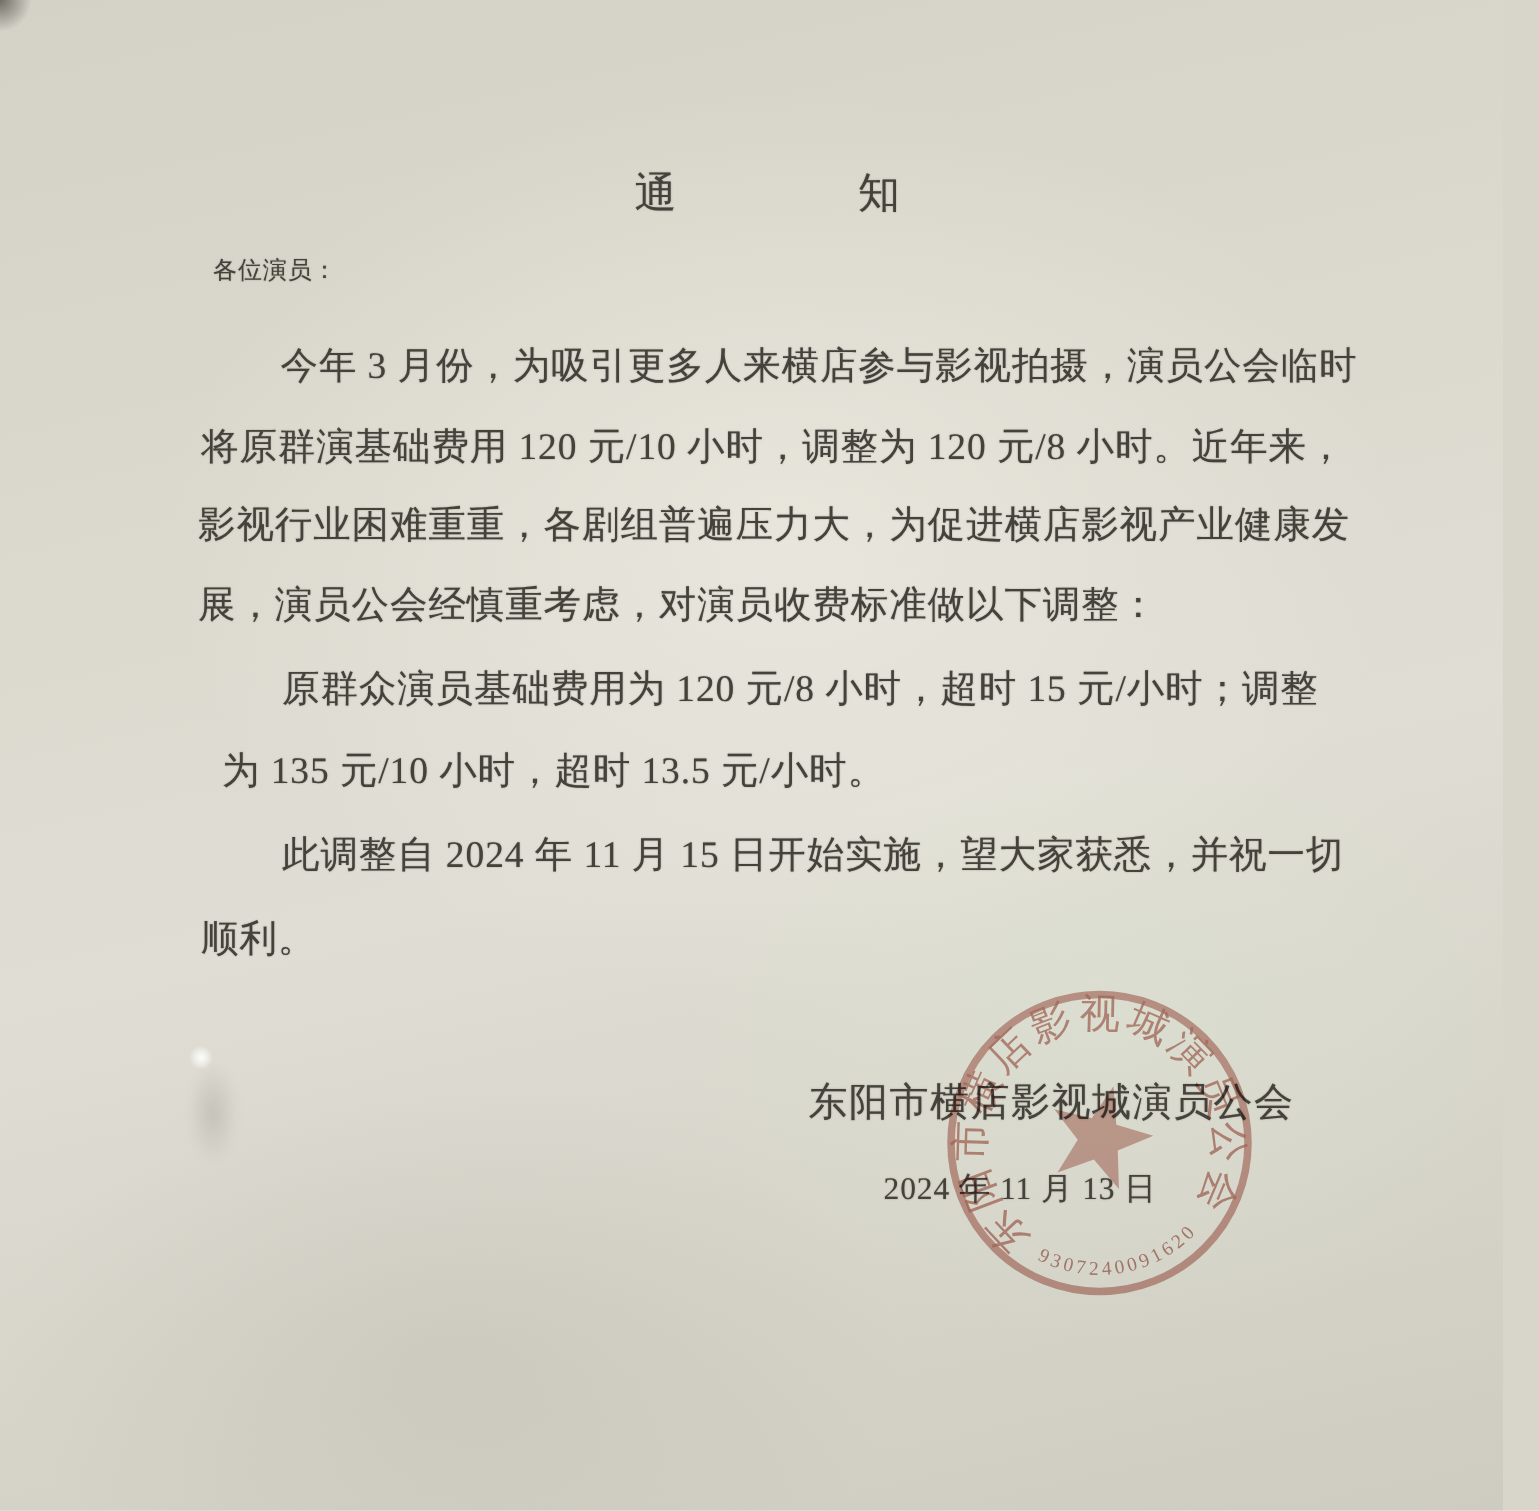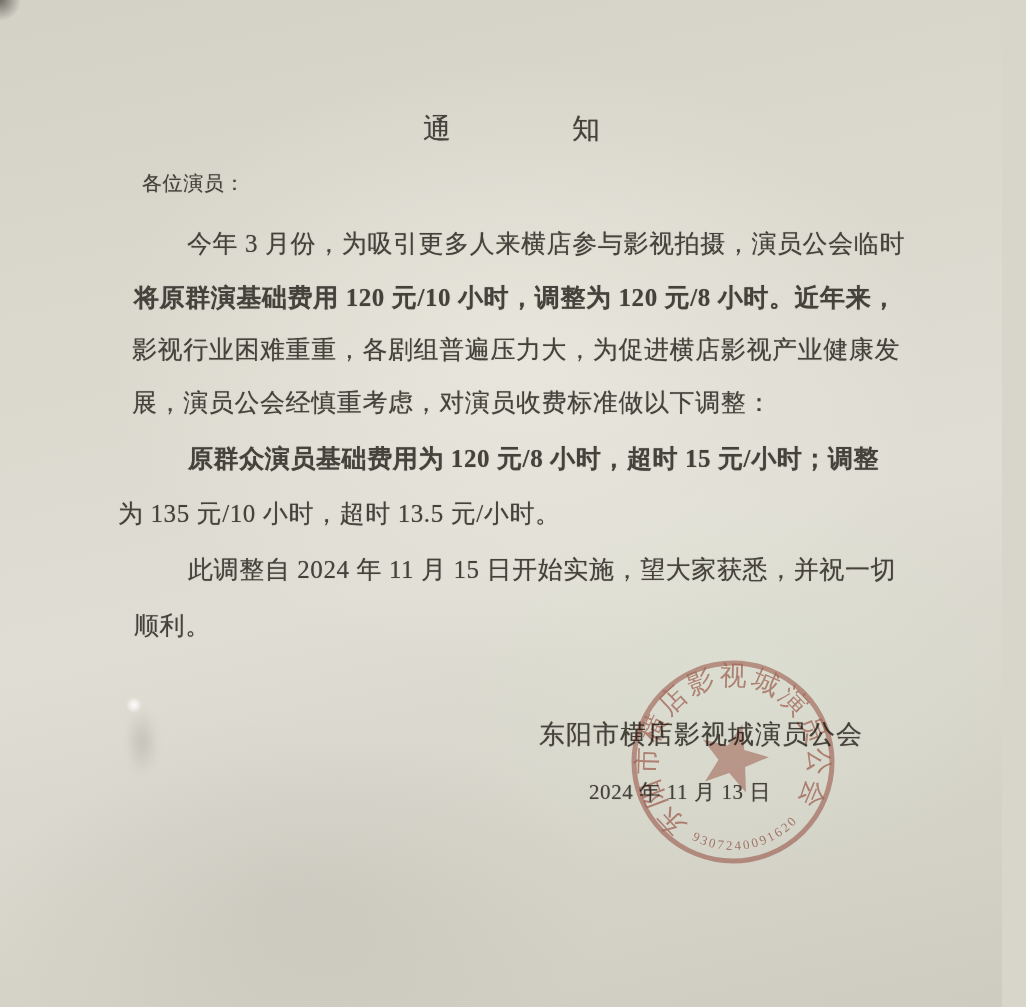--- a/index.html
+++ b/index.html
@@ -31,27 +31,27 @@
     letter-spacing: 0.6px;
     white-space: nowrap;
   }
   .title {
     position: absolute;
     left: 423px; top: 110px;
     font-size: 28px;
     white-space: pre;
     letter-spacing: 1px;
   }
-  .salutation { left: 142px; top: 170px; font-size: 20px; }
+  .salutation { left: 142px; top: 170px; font-size: 16px; }
   .p1l1 { left: 187px; top: 227px; }
-  .p1l2 { left: 134px; top: 281px; font-weight: bold; }
+  .p1l2 { left: 134px; top: 281px; }
   .p1l3 { left: 132px; top: 333px; }
   .p1l4 { left: 132px; top: 386px; }
-  .p2l1 { left: 188px; top: 442px; font-weight: bold; }
-  .p2l2 { left: 118px; top: 497px; font-family: Liberation Serif, serif; }
+  .p2l1 { left: 188px; top: 442px; }
+  .p2l2 { left: 148px; top: 497px; font-family: Liberation Serif, serif; }
   .p3l1 { left: 188px; top: 553px; font-family: Liberation Serif, serif; }
   .p3l2 { left: 134px; top: 609px; text-align: right; }
   .signature { left: 539px; top: 717px; font-size: 26px; letter-spacing: 1px; }
   .date { left: 589px; top: 778px; font-size: 21px; }
   .seal {
     position: absolute;
     left: 625px; top: 656px;
     width: 216px; height: 212px;
     mix-blend-mode: multiply;
     filter: blur(0.45px);

